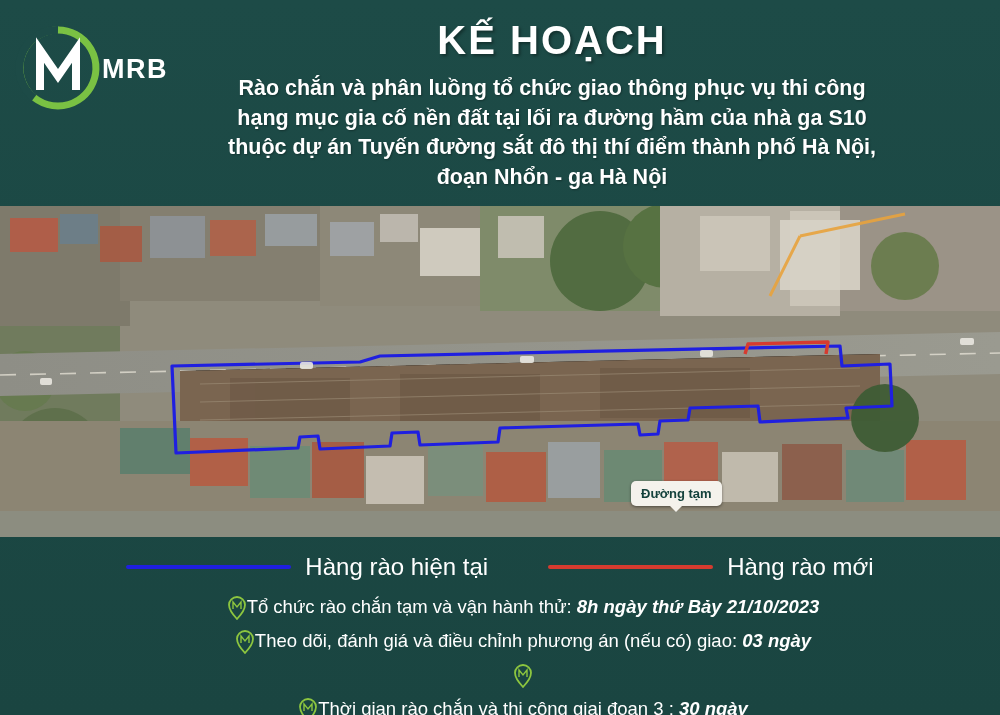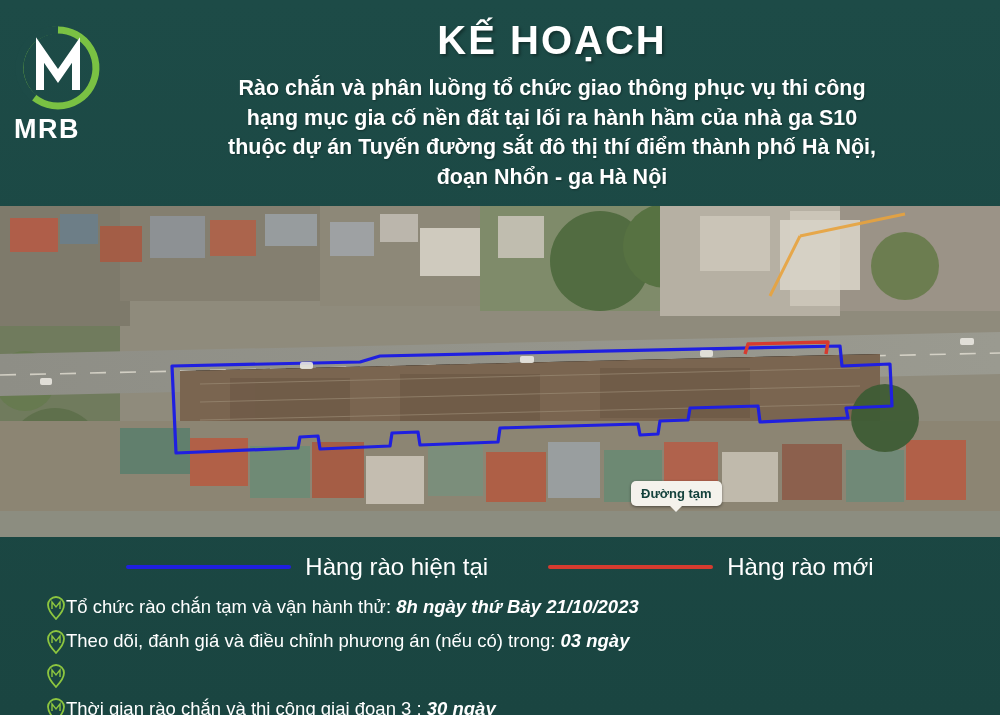--- a/index.html
+++ b/index.html
@@ -19,21 +19,22 @@
   .header {
     position: relative;
     height: 206px;
     display: flex;
     align-items: flex-start;
     padding: 10px 20px 0 14px;
   }
   .logo {
     width: 130px;
     flex: 0 0 130px;
-    display: flex; flex-direction: column;
+    display: flex; 
+    align-items: center;
     padding-top: 14px;
   }
   .logo-mark {
     position: relative;
     width: 88px; height: 88px;
   }
   .logo-mark svg { display: block; }
   .logo-text {
     margin-top: 2px;
     color: #ffffff;
@@ -116,20 +117,21 @@
   }
 
   
   .bullets {
     padding: 6px 0 0 46px;
   }
   .bullet {
     display: flex;
     align-items: flex-start;
     margin-bottom: 9px;
+    justify-content: center;
   }
   .pin { flex: 0 0 20px; width: 20px; height: 24px; margin-top: 1px;}
   .bullet-text {
     color: #ffffff;
     font-size: 18.5px;
     line-height: 1.25;
   }
   .bullet-text b {
     font-weight: bold;
     font-style: italic;
@@ -150,21 +152,21 @@
           <path d="M26 66 L26 26 L44 52 L62 26 L62 66" fill="none" stroke="#ffffff" stroke-width="8" stroke-linejoin="miter"></path>
         </svg>
       </div>
       <div class="logo-text">MRB</div>
     </div>
 
     <div class="header-text">
       <div class="title">KẾ HOẠCH</div>
       <div class="subtitle">
         <div>Rào chắn và phân luồng tổ chức giao thông phục vụ thi công</div>
-        <div>hạng mục gia cố nền đất tại lối ra hành hầm của nhà ga S10</div>
+        <div>hạng mục gia cố nền đất tại lối ra đường hầm của nhà ga S10</div>
         <div>thuộc dự án Tuyến đường sắt đô thị thí điểm thành phố Hà Nội,</div>
         <div>đoạn Nhổn - ga Hà Nội</div>
       </div>
     </div>
   </div>
 
   <div class="map-wrap">
     <svg class="map-canvas" viewBox="0 0 1000 305" preserveAspectRatio="none">
       <defs>
         <linearGradient id="roadg" x1="0" y1="0" x2="1" y2="0">
@@ -296,21 +298,21 @@
     </div>
 
     <div class="bullet">
       <span class="pin">
         <svg width="20" height="24" viewBox="0 0 20 24">
             <path d="M10 1C5.6 1 2 4.5 2 8.8 2 14.6 10 23 10 23s8-8.4 8-14.2C18 4.5 14.4 1 10 1z" fill="none" stroke="#8dc63f" stroke-width="1.8"></path>
             <path d="M6 13V6l4 5 4-5v7" fill="none" stroke="#8dc63f" stroke-width="1.4"></path>
           </svg>
       </span>
       <span class="bullet-text">
-        <span>Theo dõi, đánh giá và điều chỉnh phương án (nếu có) trong:</span>
+        <span>Theo dõi, đánh giá và điều chỉnh phương án (nếu có) giao:</span>
         <b>03 ngày</b>
       </span>
     </div>
 
     <div class="bullet">
       <span class="pin">
         <svg width="20" height="24" viewBox="0 0 20 24">
             <path d="M10 1C5.6 1 2 4.5 2 8.8 2 14.6 10 23 10 23s8-8.4 8-14.2C18 4.5 14.4 1 10 1z" fill="none" stroke="#8dc63f" stroke-width="1.8"></path>
             <path d="M6 13V6l4 5 4-5v7" fill="none" stroke="#8dc63f" stroke-width="1.4"></path>
           </svg>

